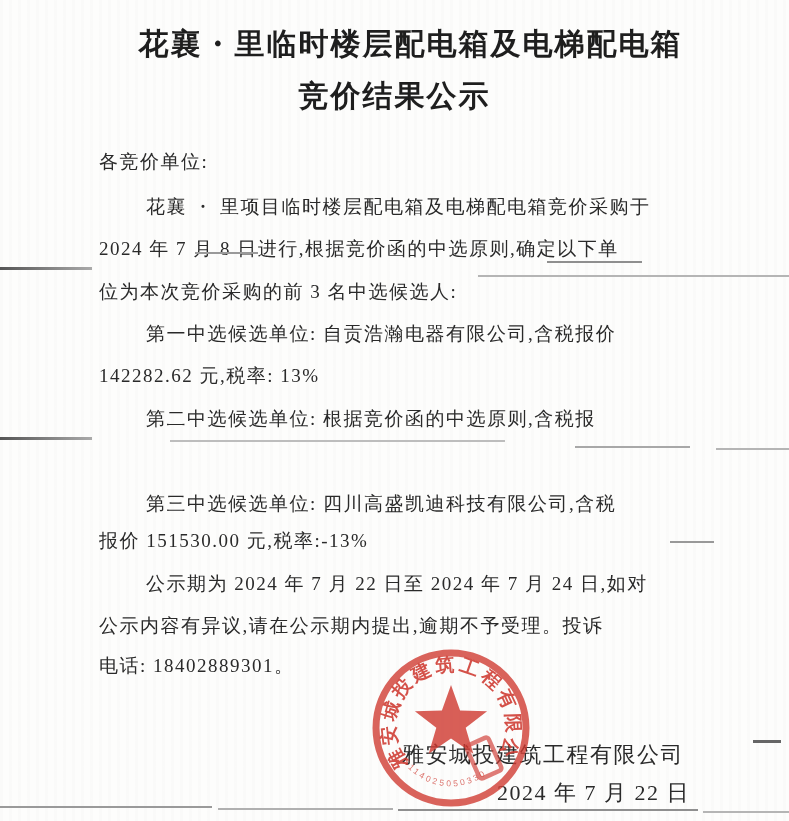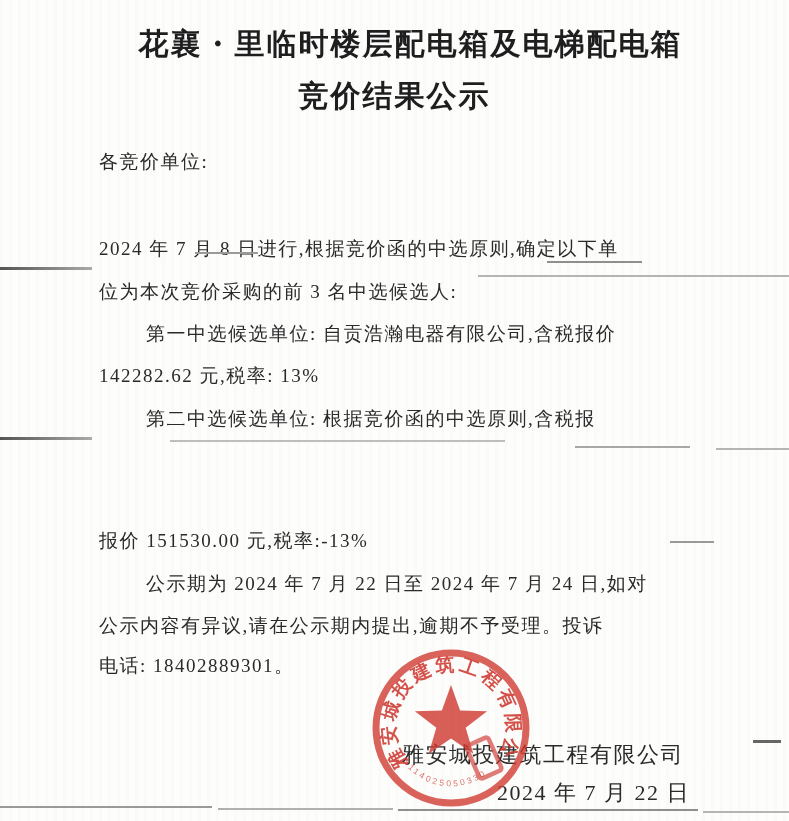--- a/index.html
+++ b/index.html
@@ -41,25 +41,27 @@
 </style>
 </head>
 <body>
 
 <div class="page">
 
   <div class="title title1">花襄・里临时楼层配电箱及电梯配电箱</div>
   <div class="title title2">竞价结果公示</div>
 
   <div class="bline" style="top:148px">各竞价单位:</div>
+  <div class="bline indent" style="top:193px">花襄 ・ 里项目临时楼层配电箱及电梯配电箱竞价采购于</div>
   <div class="bline" style="top:235px">2024 年 7 月 8 日进行,根据竞价函的中选原则,确定以下单</div>
   <div class="bline" style="top:278px">位为本次竞价采购的前 3 名中选候选人:</div>
   <div class="bline indent" style="top:320px">第一中选候选单位: 自贡浩瀚电器有限公司,含税报价</div>
   <div class="bline" style="top:362px">142282.62 元,税率: 13%</div>
   <div class="bline indent" style="top:405px">第二中选候选单位: 根据竞价函的中选原则,含税报</div>
+  <div class="bline indent" style="top:490px">第三中选候选单位: 四川高盛凯迪科技有限公司,含税</div>
   <div class="bline" style="top:527px">报价 151530.00 元,税率:-13%</div>
   <div class="bline indent" style="top:570px">公示期为 2024 年 7 月 22 日至 2024 年 7 月 24 日,如对</div>
   <div class="bline" style="top:612px">公示内容有异议,请在公示期内提出,逾期不予受理。投诉</div>
   <div class="bline" style="top:652px">电话: 18402889301。</div>
 
   <div class="sig sig-company">雅安城投建筑工程有限公司</div>
   <div class="sig sig-date">2024 年 7 月 22 日</div>
 
   <svg class="seal" viewBox="0 0 170 170">
     <defs>

